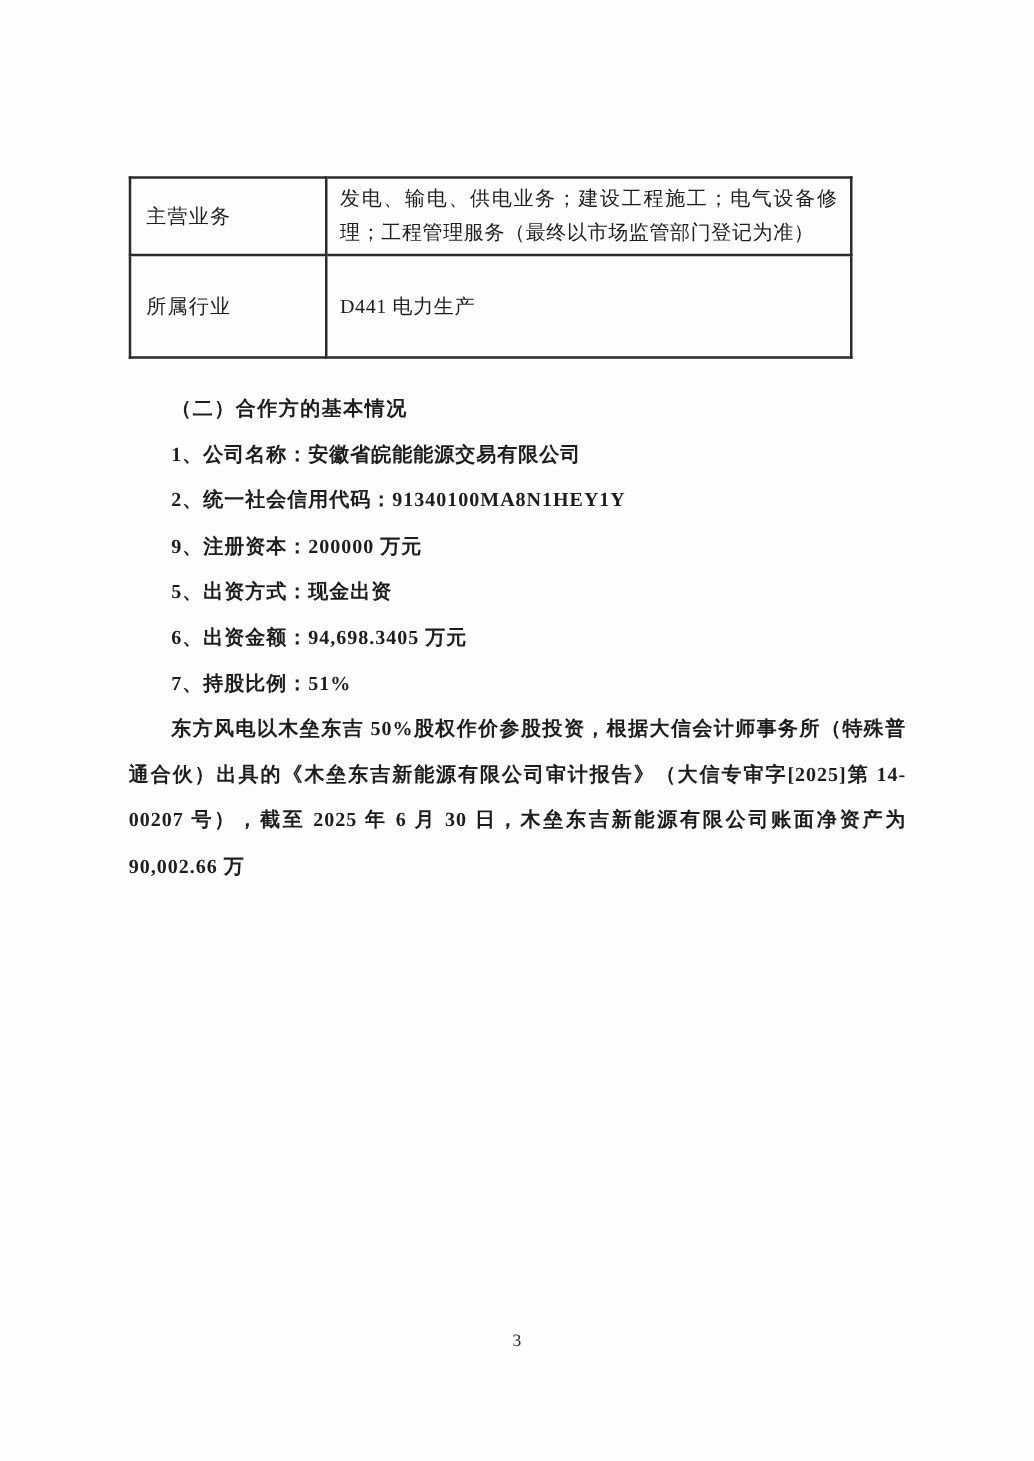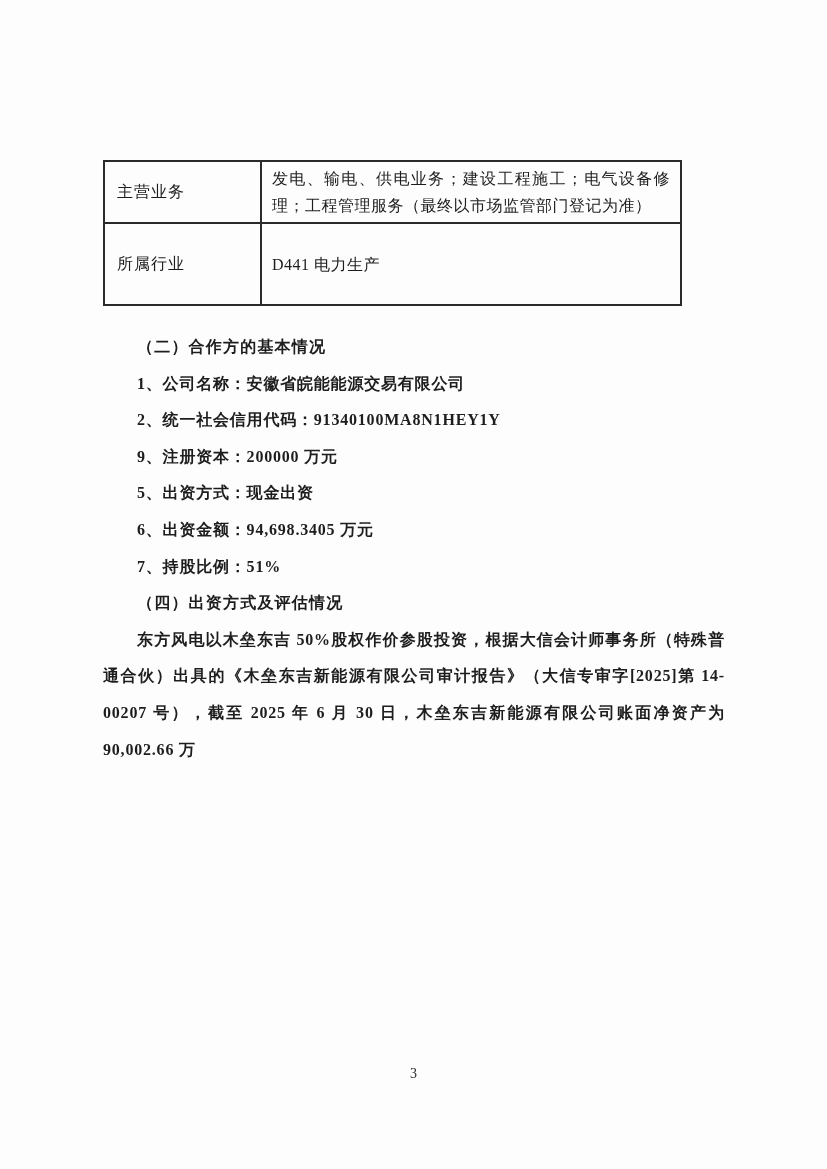--- a/index.html
+++ b/index.html
@@ -12,21 +12,21 @@
     width: 827px;
     height: 1169px;
     background: #fdfdfd;
     color: #1d1d1d;
     font-family: "Liberation Serif", "DejaVu Serif", serif;
     overflow: hidden;
   }
   .content {
     position: absolute;
     left: 103px;
-    top: 160px;
+    top: 141px;
     width: 622px;
   }
   table.info-table {
     border-collapse: collapse;
     width: 579px;
     table-layout: fixed;
     font-size: 16px;
   }
   table.info-table td {
     border: 2px solid #2b2b2b;
@@ -99,20 +99,19 @@
 
       <h3>（二）合作方的基本情况</h3>
       <p>1、公司名称：安徽省皖能能源交易有限公司</p>
       <p>2、统一社会信用代码：91340100MA8N1HEY1Y</p>
       <p>9、注册资本：200000 万元</p>
       <p>5、出资方式：现金出资</p>
       <p>6、出资金额：94,698.3405 万元</p>
       <p>7、持股比例：51%</p>
 
 
-      <h3>（四）出资方式及评估情况</h3>
       <p>东方风电以木垒东吉 50%股权作价参股投资，根据大信会计师事务所（特殊普通合伙）出具的《木垒东吉新能源有限公司审计报告》（大信专审字[2025]第 14-00207 号），截至 2025 年 6 月 30 日，木垒东吉新能源有限公司账面净资产为 90,002.66 万</p>
 
     </div>
   </div>
 
   <div class="page-number">3</div>
 </div>
 
 </body></html>

